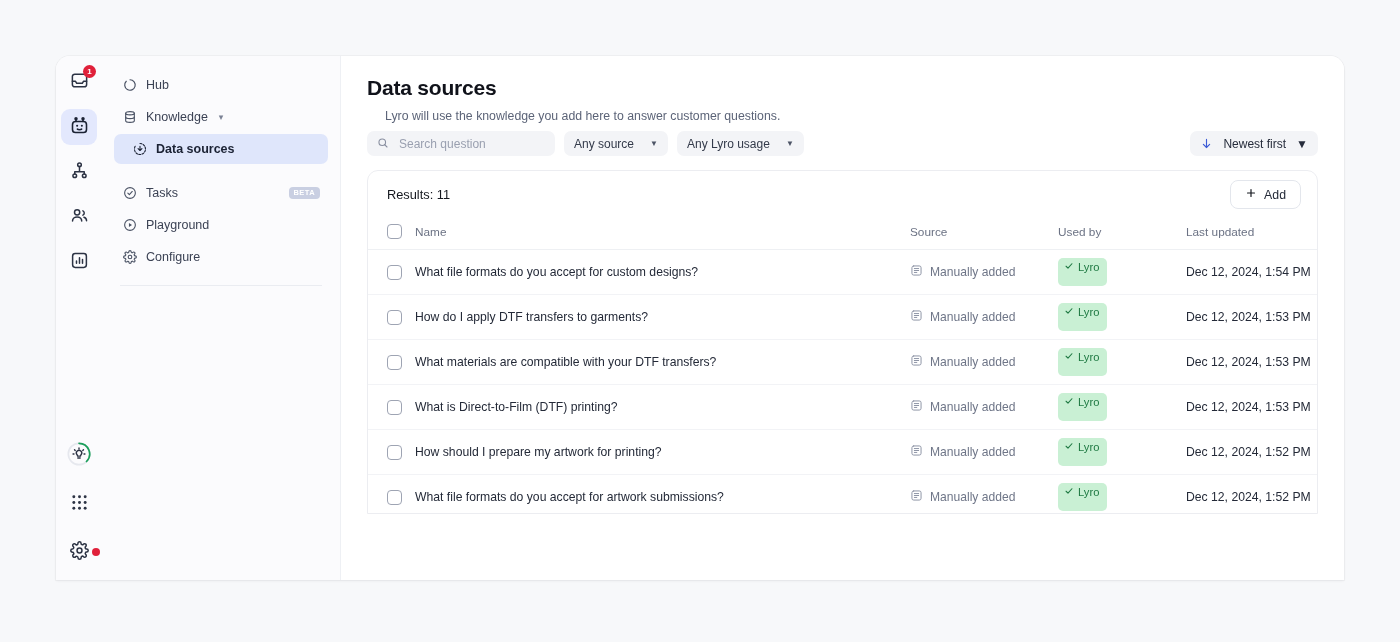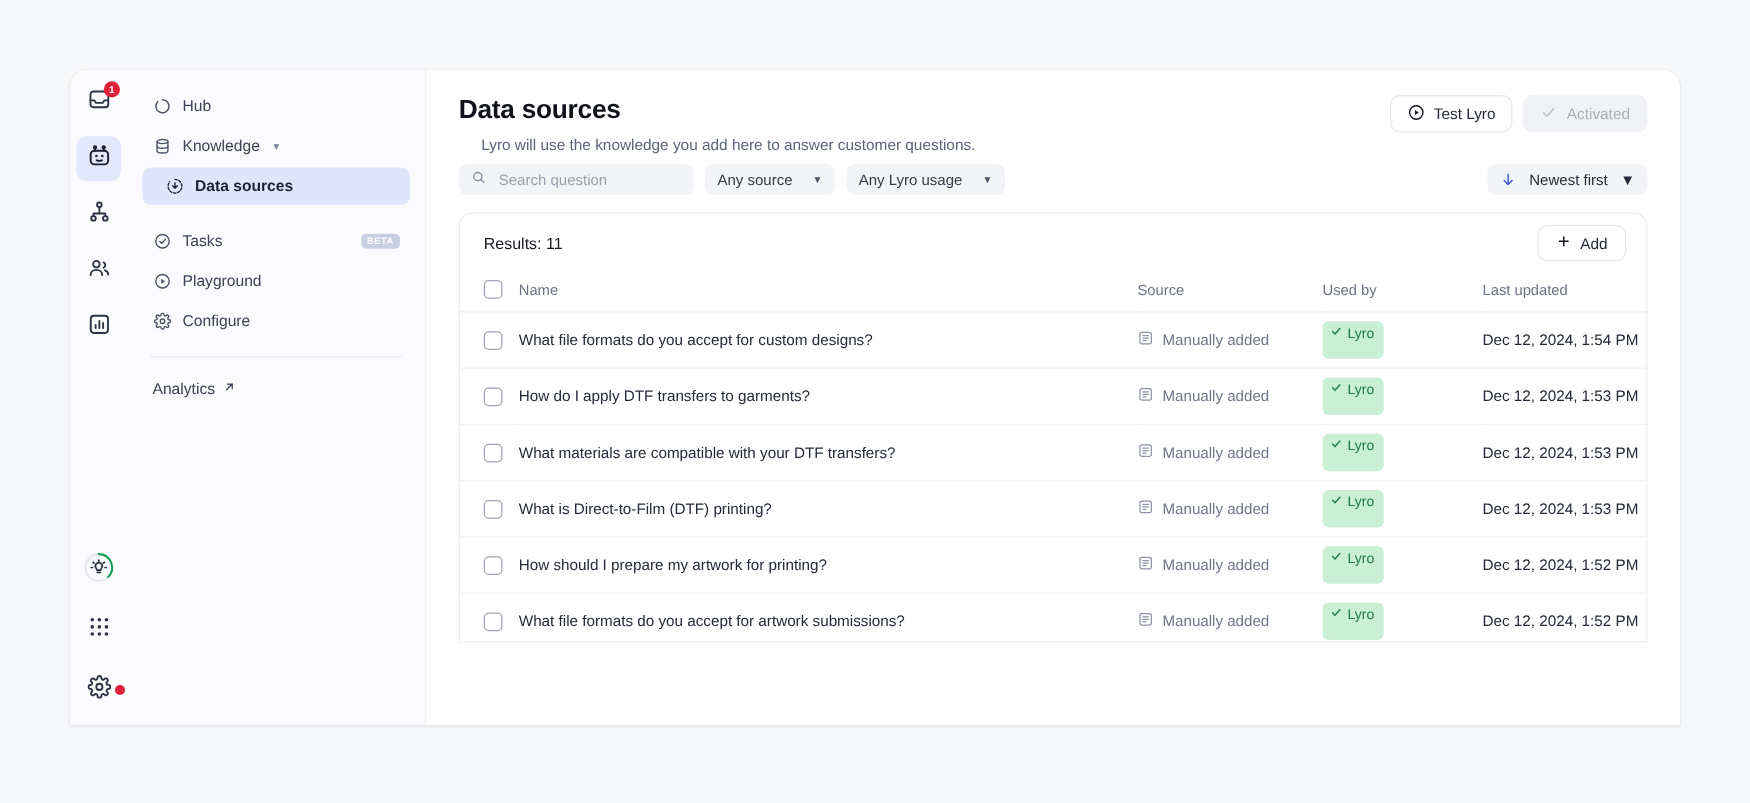--- a/index.html
+++ b/index.html
@@ -426,55 +426,28 @@
           <svg width="14" height="14" viewBox="0 0 24 24" fill="none" stroke="currentColor" stroke-width="1.9" stroke-linecap="round" stroke-linejoin="round">
             <circle cx="12" cy="12" r="3.1"></circle>
             <path d="M19.4 15a1.6 1.6 0 0 0 .3 1.8l.1.1a2 2 0 1 1-2.8 2.8l-.1-.1a1.6 1.6 0 0 0-1.8-.3 1.6 1.6 0 0 0-1 1.5V21a2 2 0 1 1-4 0v-.1A1.6 1.6 0 0 0 9 19.4a1.6 1.6 0 0 0-1.8.3l-.1.1a2 2 0 1 1-2.8-2.8l.1-.1a1.6 1.6 0 0 0 .3-1.8 1.6 1.6 0 0 0-1.5-1H3a2 2 0 1 1 0-4h.1A1.6 1.6 0 0 0 4.6 9a1.6 1.6 0 0 0-.3-1.8l-.1-.1a2 2 0 1 1 2.8-2.8l.1.1a1.6 1.6 0 0 0 1.8.3H9a1.6 1.6 0 0 0 1-1.5V3a2 2 0 1 1 4 0v.1a1.6 1.6 0 0 0 1 1.5 1.6 1.6 0 0 0 1.8-.3l.1-.1a2 2 0 1 1 2.8 2.8l-.1.1a1.6 1.6 0 0 0-.3 1.8V9a1.6 1.6 0 0 0 1.5 1H21a2 2 0 1 1 0 4h-.1a1.6 1.6 0 0 0-1.5 1z"></path>
           </svg>
         </span>
         <span class="nav-label">Configure</span>
       </div>
 
       <div class="nav-divider"></div>
 
-      <div class="nav-link">
-        <span>Analytics</span>
-        <span>
-          <svg width="11" height="11" viewBox="0 0 24 24" fill="none" stroke="#3b4254" stroke-width="2.2" stroke-linecap="round" stroke-linejoin="round">
-            <path d="M7 17 17 7M8.6 7H17v8.4"></path>
-          </svg>
-        </span>
-      </div>
     </div>
 
     <div class="main">
 
       <div class="main-head">
         <div>
           <h1 class="title">Data sources</h1>
           <p class="subtitle">Lyro will use the knowledge you add here to answer customer questions.</p>
-        </div>
-        <div class="head-actions">
-          <div class="btn">
-            <span>
-              <svg width="14" height="14" viewBox="0 0 24 24" fill="none" stroke="#15181f" stroke-width="1.9">
-                <circle cx="12" cy="12" r="9.2"></circle>
-                <path d="M10.2 8.6 15.4 12l-5.2 3.4z" fill="#15181f" stroke="none"></path>
-              </svg>
-            </span>
-            <span>Test Lyro</span>
-          </div>
-          <div class="btn ghost-disabled">
-            <span>
-              <svg width="14" height="14" viewBox="0 0 24 24" fill="none" stroke="#b7bcc8" stroke-width="2.1" stroke-linecap="round" stroke-linejoin="round">
-                <path d="m5 12.6 4.6 4.6L19 6.6"></path>
-              </svg>
-            </span>
-            <span>Activated</span>
-          </div>
         </div>
       </div>
 
       <div class="filters">
         <div class="search-box">
           <span>
             <svg width="12" height="12" viewBox="0 0 24 24" fill="none" stroke="#8a90a1" stroke-width="2.2" stroke-linecap="round">
               <circle cx="10.5" cy="10.5" r="6.6"></circle>
                 <path d="m20 20-4.7-4.7"></path>
             </svg>

